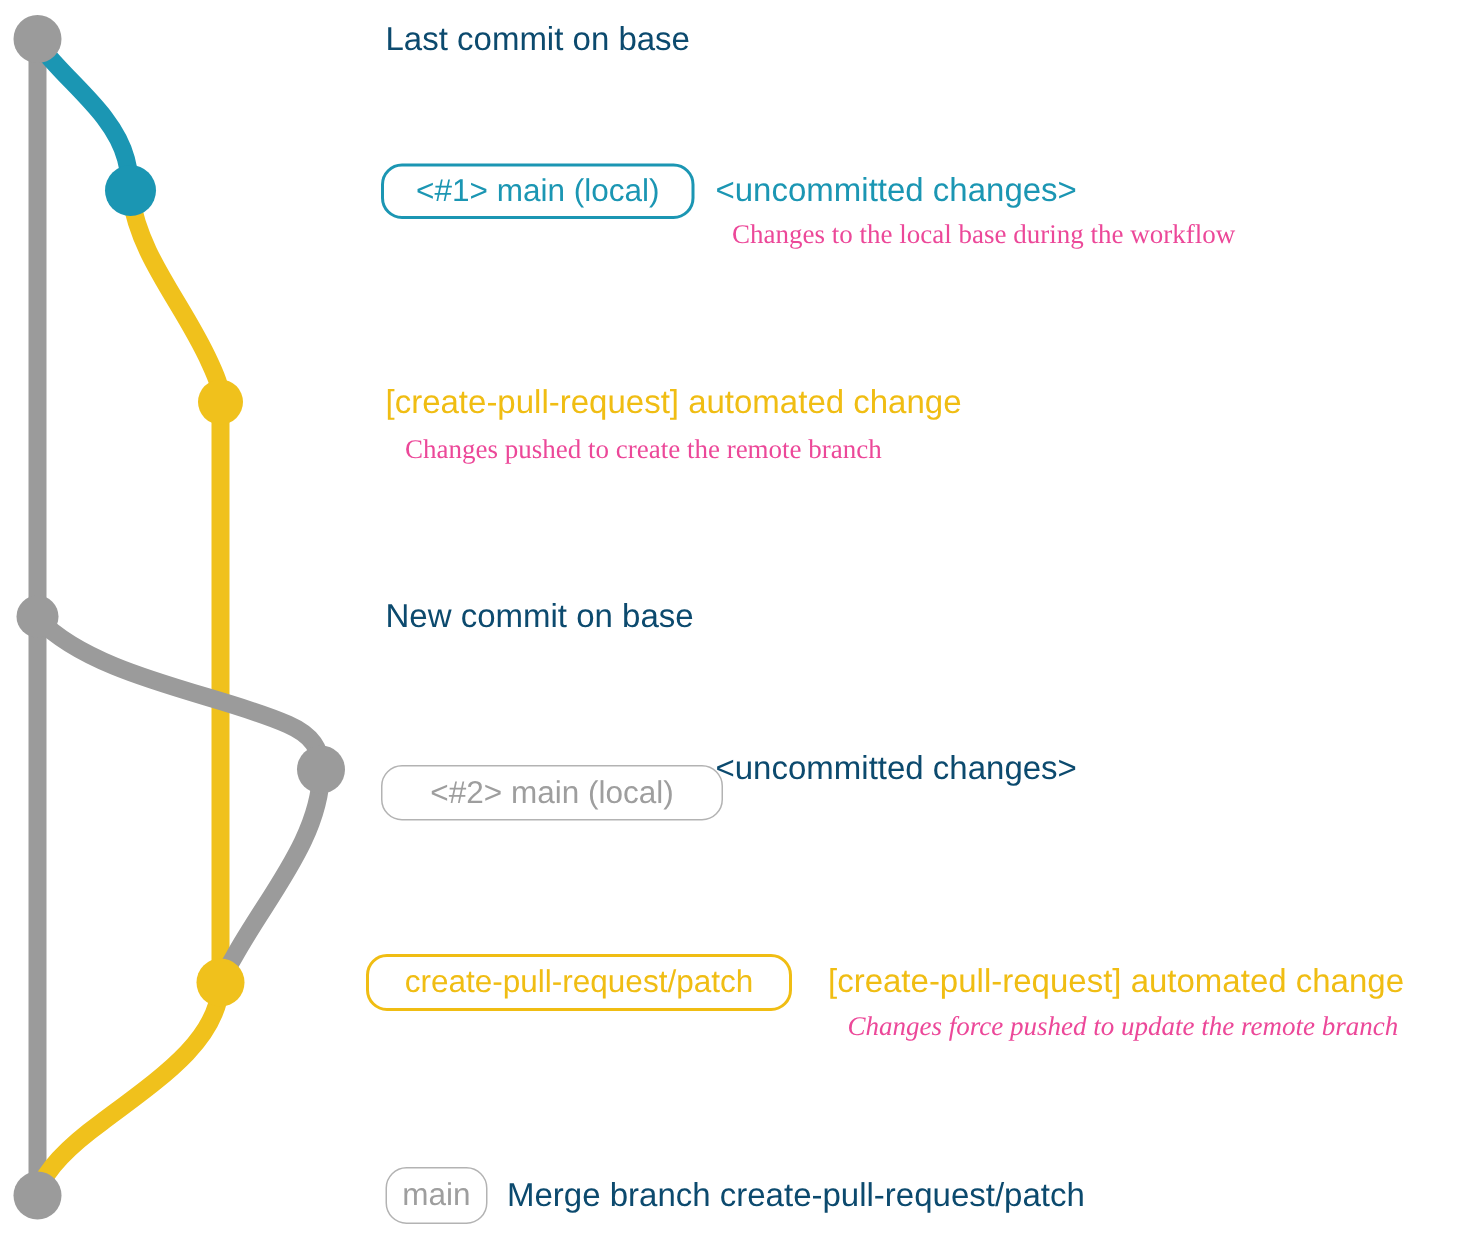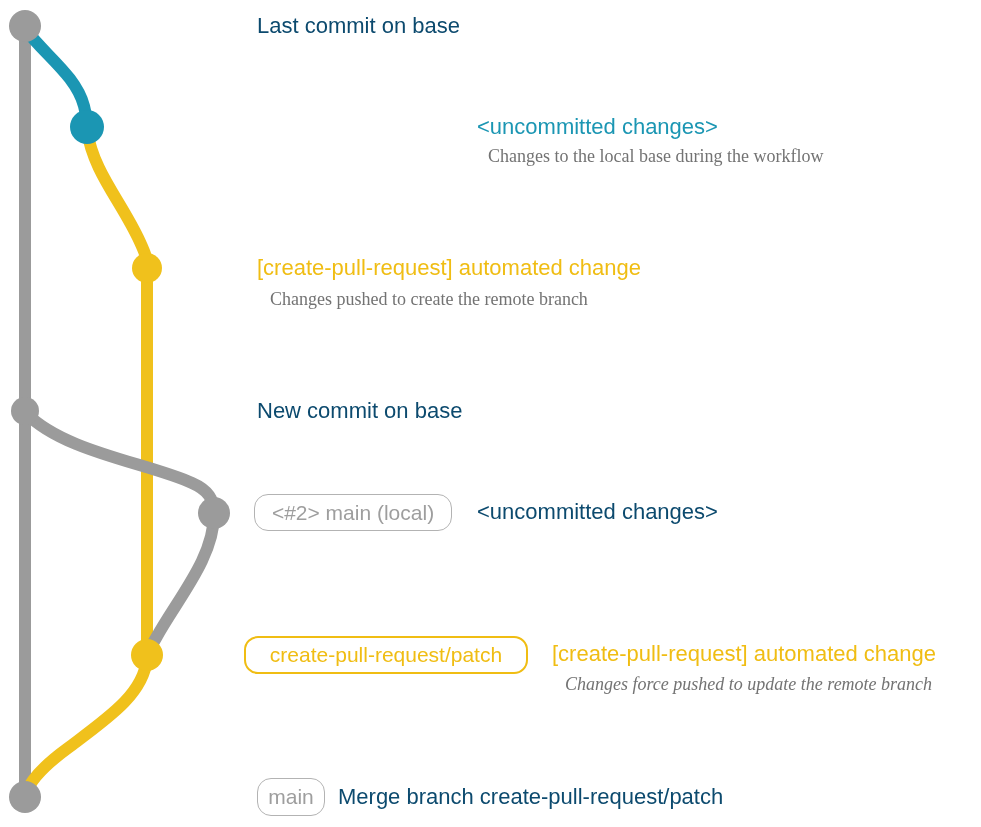--- a/index.html
+++ b/index.html
@@ -11,21 +11,21 @@
     font-family:"Liberation Sans","DejaVu Sans",sans-serif;
   }
   #graph-svg{position:absolute;left:0;top:0;}
   .abs{position:absolute;white-space:nowrap;}
   .lbl{font-size:22px;line-height:26px;}
   .gray-text{color:#0c4a6e;}
   .blue-text{color:#1b96b3;}
   .yellow-text{color:#f0bd13;}
   .ann{
     font-family:"Liberation Serif","DejaVu Serif",serif;
-    font-size:18px;line-height:22px;color:#737373;
+    font-size:18px;line-height:22px;color:#ec4899;
   }
   .badge{
     position:absolute;
     box-sizing:border-box;
     display:flex;align-items:center;justify-content:center;
     border-radius:14px;
     font-size:21px;
     background:#ffffff;
   }
   .badge-blue{border:2px solid #1b96b3;color:#1b96b3;}
@@ -61,29 +61,30 @@
 
     <path d="M 147 658 C 144 694, 108 718, 68 748 C 46 764, 31 779, 26 793" fill="none" stroke="#f0c11c" stroke-width="12" stroke-linecap="round"></path>
 
     <circle cx="147" cy="655" r="16" fill="#f0c11c"></circle>
 
     <circle cx="25" cy="797" r="16" fill="#9b9b9b"></circle>
   </svg>
 
   <div class="abs lbl gray-text" style="left:257px;top:13px;">Last commit on base</div>
 
+  <div class="badge badge-blue" style="left:254px;top:109px;width:209px;height:37px;">&lt;#1&gt; main (local)</div>
   <div class="abs lbl blue-text" style="left:477px;top:114px;">&lt;uncommitted changes&gt;</div>
   <div class="abs ann" style="left:488px;top:145px;">Changes to the local base during the workflow</div>
 
   <div class="abs lbl yellow-text" style="left:257px;top:255px;">[create-pull-request] automated change</div>
   <div class="abs ann" style="left:270px;top:288px;">Changes pushed to create the remote branch</div>
 
   <div class="abs lbl gray-text" style="left:257px;top:398px;">New commit on base</div>
 
-  <div class="badge badge-gray" style="left:254px;top:494px;width:198px;height:37px;">&lt;#2&gt; main (local)</div>
+  <div class="badge badge-gray" style="left:254px;top:510px;width:228px;height:37px;">&lt;#2&gt; main (local)</div>
   <div class="abs lbl gray-text" style="left:477px;top:499px;">&lt;uncommitted changes&gt;</div>
 
   <div class="badge badge-yellow" style="left:244px;top:636px;width:284px;height:38px;">create-pull-request/patch</div>
   <div class="abs lbl yellow-text" style="left:552px;top:641px;">[create-pull-request] automated change</div>
   <div class="abs ann" style="left:565px;top:673px;font-style:italic;">Changes force pushed to update the remote branch</div>
 
   <div class="badge badge-gray" style="left:257px;top:778px;width:68px;height:38px;text-align:center;">main</div>
   <div class="abs lbl gray-text" style="left:338px;top:784px;">Merge branch create-pull-request/patch</div>
 
 </div>

